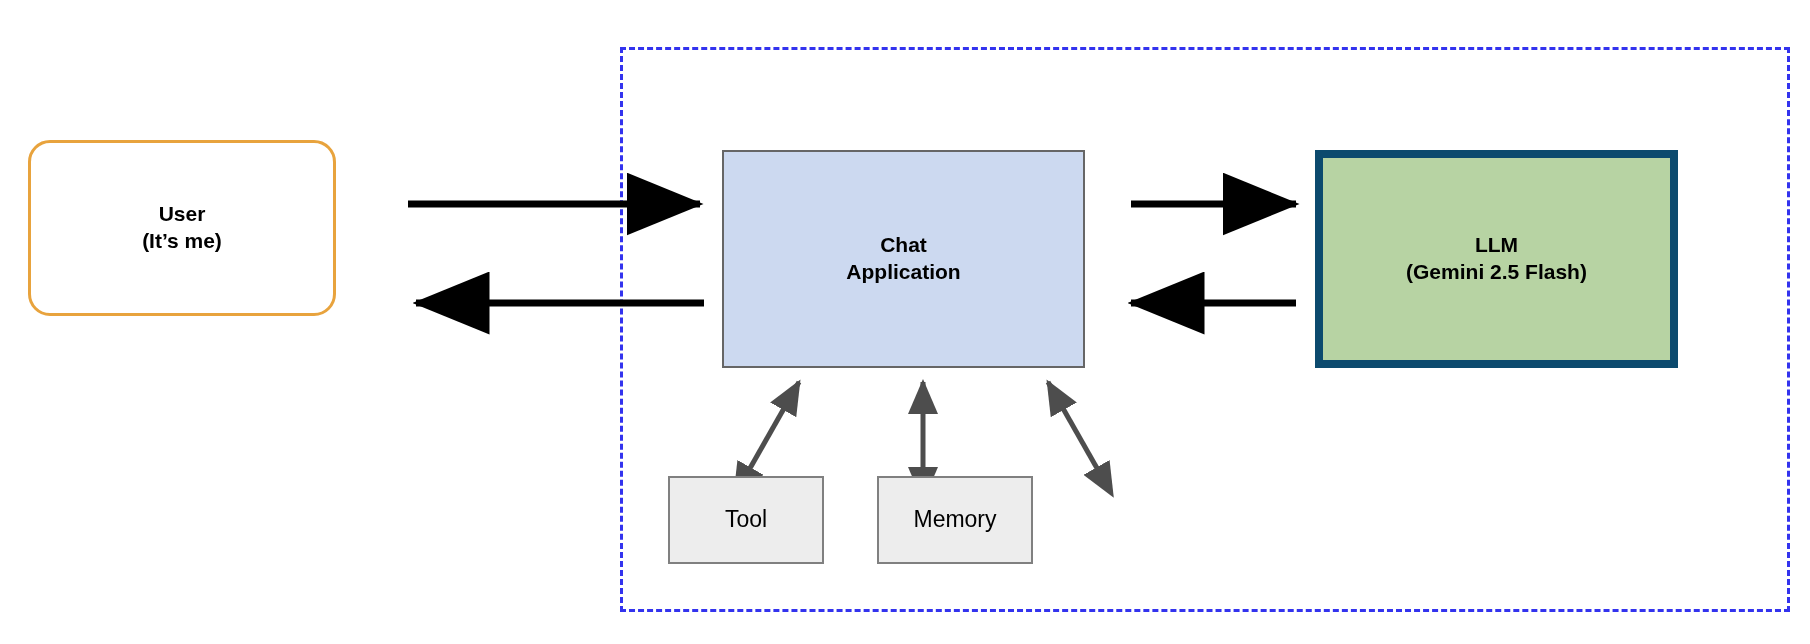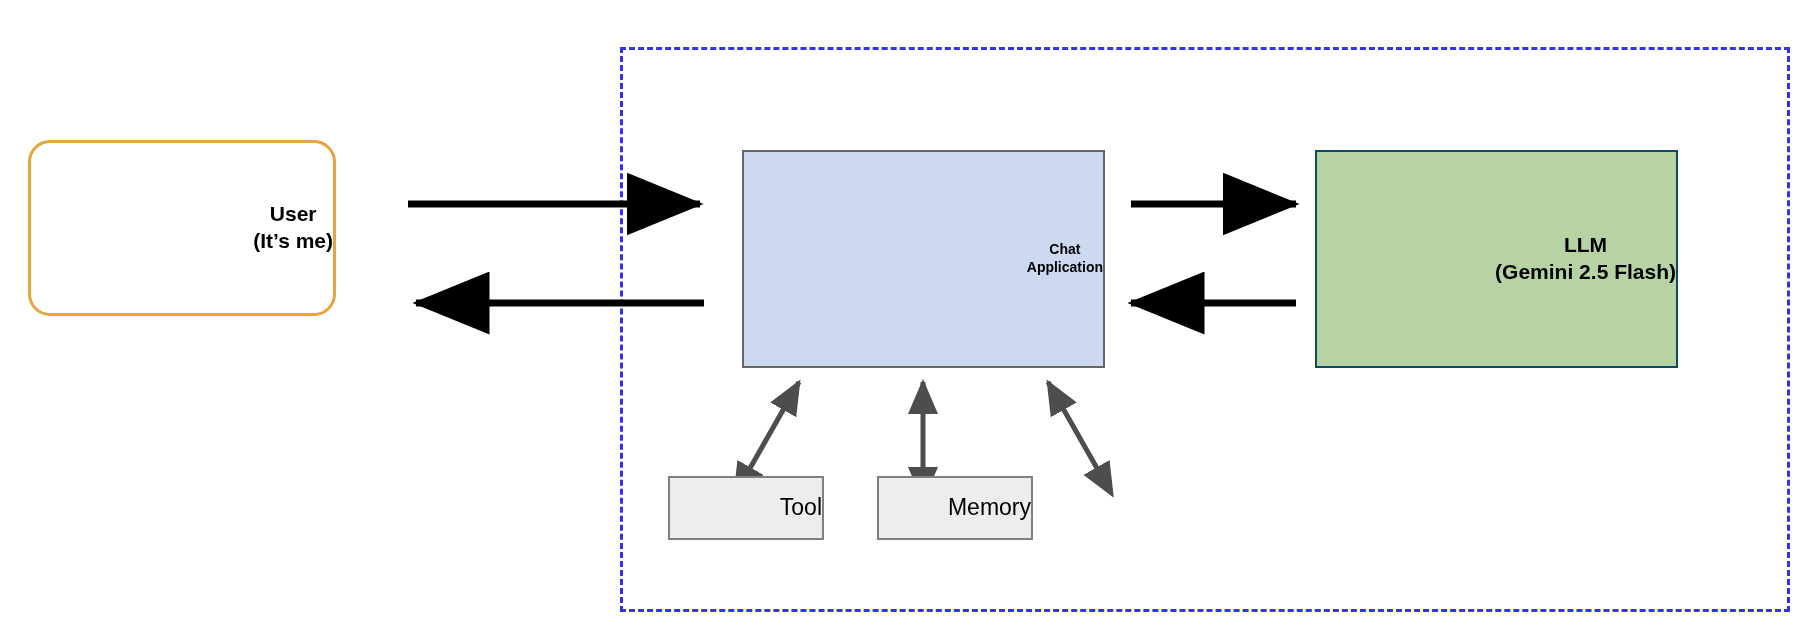--- a/index.html
+++ b/index.html
@@ -23,60 +23,60 @@
     top: 0;
     width: 1810px;
     height: 644px;
     pointer-events: none;
   }
   .node {
     position: absolute;
     box-sizing: border-box;
     display: flex;
     align-items: center;
-    justify-content: flex-end;
+    justify-content: center;
     text-align: center;
     color: #000000;
     line-height: 1.28;
   }
   .node-user {
     left: 28px;
     top: 140px;
     width: 308px;
     height: 176px;
     border: 3px solid #e8a33d;
     border-radius: 22px;
     background: #ffffff;
     font-size: 21px;
     font-weight: bold;
   }
   .node-chat {
-    left: 742px;
+    left: 722px;
     top: 150px;
     width: 363px;
     height: 218px;
     border: 2px solid #666666;
     background: #ccd9f0;
-    font-size: 14px;
+    font-size: 21px;
     font-weight: bold;
   }
   .node-llm {
     left: 1315px;
     top: 150px;
     width: 363px;
     height: 218px;
-    border: 2px solid #0c4a6e;
+    border: 8px solid #0c4a6e;
     background: #b7d3a3;
     font-size: 21px;
     font-weight: bold;
   }
   .node-sub {
     top: 476px;
     width: 156px;
-    height: 64px;
+    height: 88px;
     border: 2px solid #808080;
     background: #ededed;
     font-size: 23px;
     font-weight: normal;
   }
   .node-tool     { left: 668px; }
   .node-memory   { left: 845px; margin-left: 32px; }
   .node-retrieval{ left: 1022px; }
 
   .boundary {

